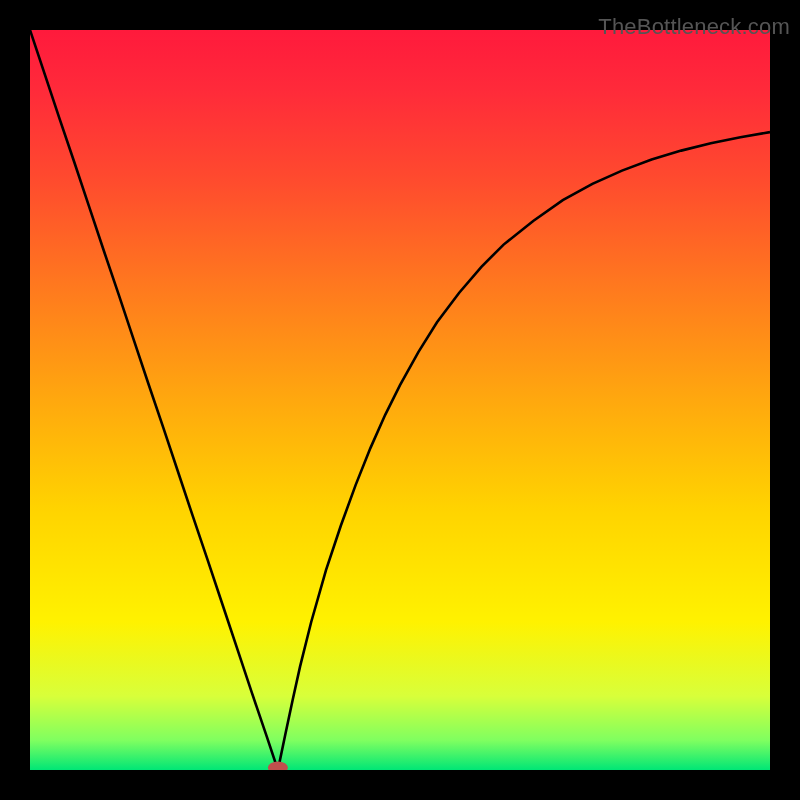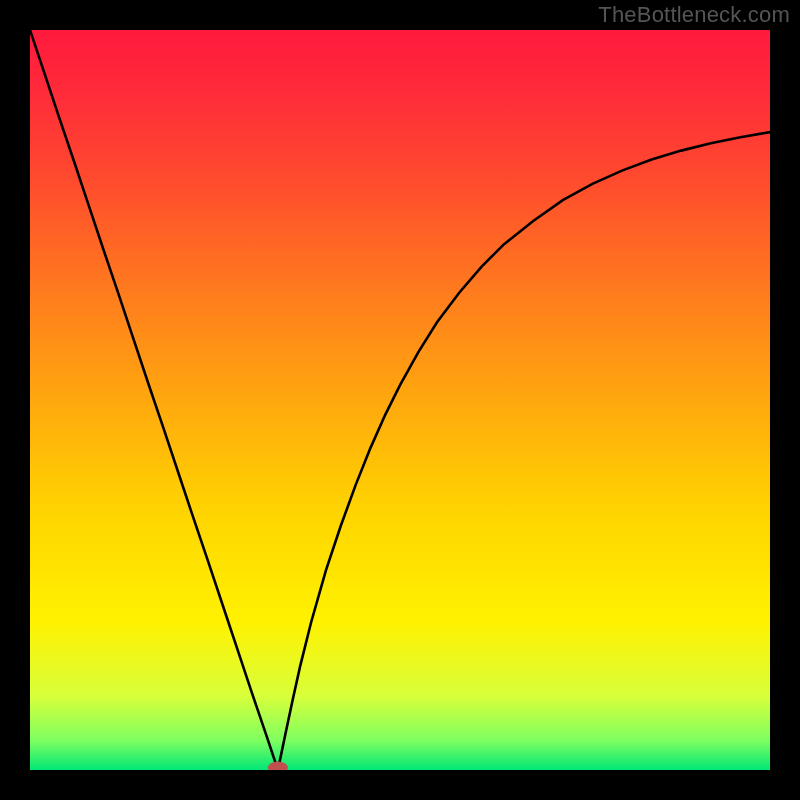--- a/index.html
+++ b/index.html
@@ -11,21 +11,21 @@
     background: #000;
     font-family: Arial, Helvetica, sans-serif;
   }
   .frame {
     position: relative;
     width: 800px;
     height: 800px;
   }
   .watermark {
     position: absolute;
-    top: 2px;
+    top: 14px;
     right: 10px;
     color: #555;
     font-size: 22px;
     font-weight: normal;
     z-index: 10;
     letter-spacing: 0.2px;
   }
   .plot-area {
     position: absolute;
     left: 30px;

